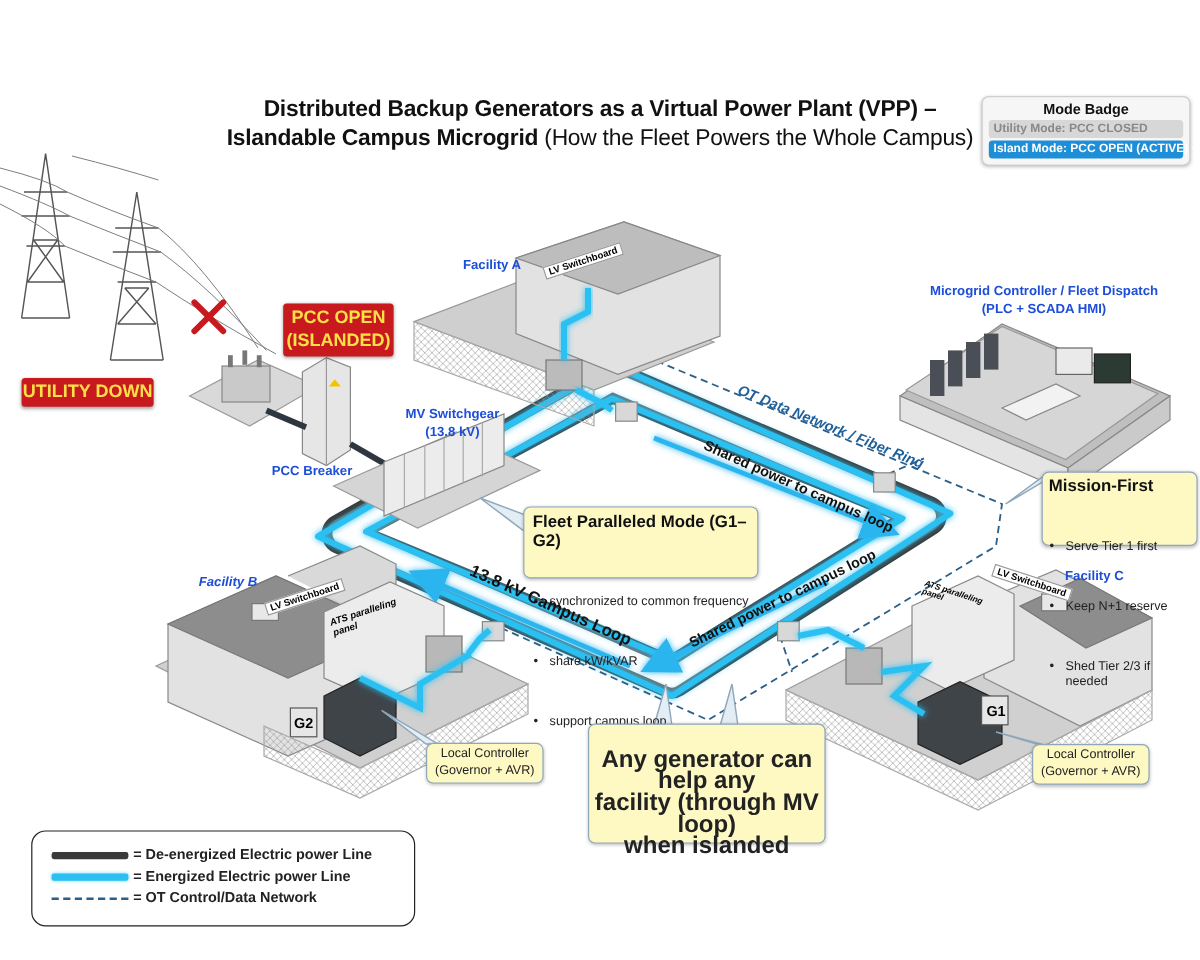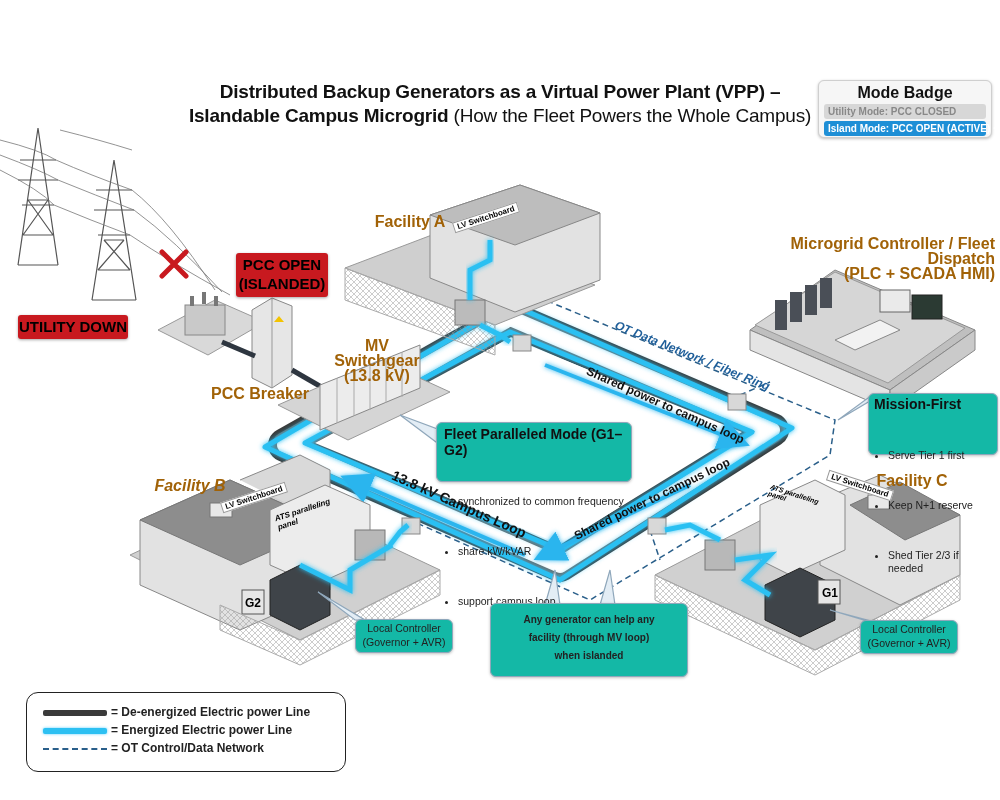--- a/index.html
+++ b/index.html
@@ -5,28 +5,28 @@
   html, body { margin:0; padding:0; }
   body { width:1000px; height:800px; background:#ffffff; position:relative; overflow:hidden;
          font-family:"Liberation Sans", sans-serif; }
   #scene { position:absolute; left:0; top:0; width:1000px; height:800px; }
   .abs { position:absolute; }
   .title { left:150px; top:80px; width:700px; text-align:center; font-weight:bold; color:#111;
            font-size:19px; line-height:24px; letter-spacing:-0.2px; }
   .title .light { font-weight:normal; }
   .badge { left:818px; top:80px; width:172px; height:56px; background:#f6f6f6; border:1px solid #cfcfcf;
            border-radius:6px; box-shadow:0 1px 3px rgba(0,0,0,0.25); }
-  .badge .hd { text-align:center; font-weight:bold; font-size:16px; margin-top:3px; color:#111; }
+  .badge .hd { text-align:center; font-weight:bold; font-size:12px; margin-top:3px; color:#111; }
   .badge .row { margin:2px 5px 0 5px; font-size:10px; font-weight:bold; padding:2px 4px; border-radius:3px; white-space:nowrap; }
   .badge .off { background:#d7d7d7; color:#888; }
   .badge .on { background:#1e8fd6; color:#fff; }
-  .red-tag { background:#c8191f; color:#000000; font-weight:bold; text-align:center; border-radius:3px;
+  .red-tag { background:#c8191f; color:#fde047; font-weight:bold; text-align:center; border-radius:3px;
              box-shadow:0 1px 3px rgba(0,0,0,0.35); }
-  .lbl { font-weight:bold; font-size:16px; color:#a16207; text-align:center; line-height:15px; }
-  .callout { background:#14b8a6; border:1.5px solid #8fa7bb; border-radius:6px; color:#222;
+  .lbl { font-weight:bold; font-size:11px; color:#1d4ed8; text-align:center; line-height:15px; }
+  .callout { background:#fef9c3; border:1.5px solid #8fa7bb; border-radius:6px; color:#222;
              box-shadow:0 1px 3px rgba(0,0,0,0.25); }
   .callout .h { font-weight:bold; font-size:14px; color:#111; }
   .callout ul { margin:1px 0 0 0; padding:0 0 0 14px; font-size:10.5px; line-height:13px; }
   .callout li { list-style:disc;margin-top:37px; }
   .legend { left:26px; top:692px; width:318px; height:78px; border:1.5px solid #222; border-radius:12px; background:#fff; }
   .legend .item { position:absolute; left:16px; font-size:12px; font-weight:bold; color:#222; }
   .legend .sw { display:inline-block; width:64px; vertical-align:middle; margin-right:4px; }
   .sw-dark { height:6px; background:#3a3a3a; border-radius:2px; }
   .sw-blue { height:6px; background:#2cc0f2; border-radius:2px; box-shadow:0 0 3px #5fd0ff; }
   .sw-dash { height:0; border-top:2px dashed #2a5f8a; }
@@ -222,21 +222,21 @@
 <div class="abs lbl" style="left:205px; top:386px; width:110px;">PCC Breaker</div>
 
 <div class="abs lbl" style="left:322px; top:338px; width:110px;">
   <div>MV Switchgear</div>
   <div>(13.8 kV)</div>
 </div>
 
 <div class="abs lbl" style="left:370px; top:214px; width:80px;">Facility A</div>
 <div class="abs" style="left:452px; top:212px; font-size:8px; font-weight:bold; background:#fff; border:1px solid #999; padding:0 3px; transform:rotate(-18deg);">LV Switchboard</div>
 
-<div class="abs lbl" style="left:745px; top:236px; width:250px;text-align:right;">
+<div class="abs lbl" style="left:745px; top:236px; width:250px;">
   <div>Microgrid Controller / Fleet Dispatch</div>
   <div>(PLC + SCADA HMI)</div>
 </div>
 
 <div class="abs callout" style="left:868px; top:393px; width:118px; height:56px; padding:2px 5px;">
   <div class="h">Mission-First</div>
   <ul>
     <li>Serve Tier 1 first</li>
     <li>Keep N+1 reserve</li>
     <li>Shed Tier 2/3 if needed</li>
@@ -269,21 +269,21 @@
 
 <div class="abs callout" style="left:355px; top:619px; width:90px; height:30px; text-align:center; font-size:10.5px; line-height:14px; padding:1px 3px;">
   <div>Local Controller</div>
   <div>(Governor + AVR)</div>
 </div>
 <div class="abs callout" style="left:860px; top:620px; width:90px; height:30px; text-align:center; font-size:10.5px; line-height:14px; padding:1px 3px;">
   <div>Local Controller</div>
   <div>(Governor + AVR)</div>
 </div>
 
-<div class="abs callout" style="left:490px; top:603px; width:192px; height:58px; text-align:center; font-size:10px; font-weight:bold; line-height:18px; padding:7px 2px;">
+<div class="abs callout" style="left:490px; top:603px; width:192px; height:58px; text-align:center; font-size:20px; font-weight:bold; line-height:18px; padding:20px 2px;">
   <div>Any generator can help any</div>
   <div>facility (through MV loop)</div>
   <div>when islanded</div>
 </div>
 
 <div class="abs legend">
   <div class="item" style="top:12px;">
     <span class="sw sw-dark"></span><span>= De-energized Electric power Line</span>
   </div>
   <div class="item" style="top:30px;">

